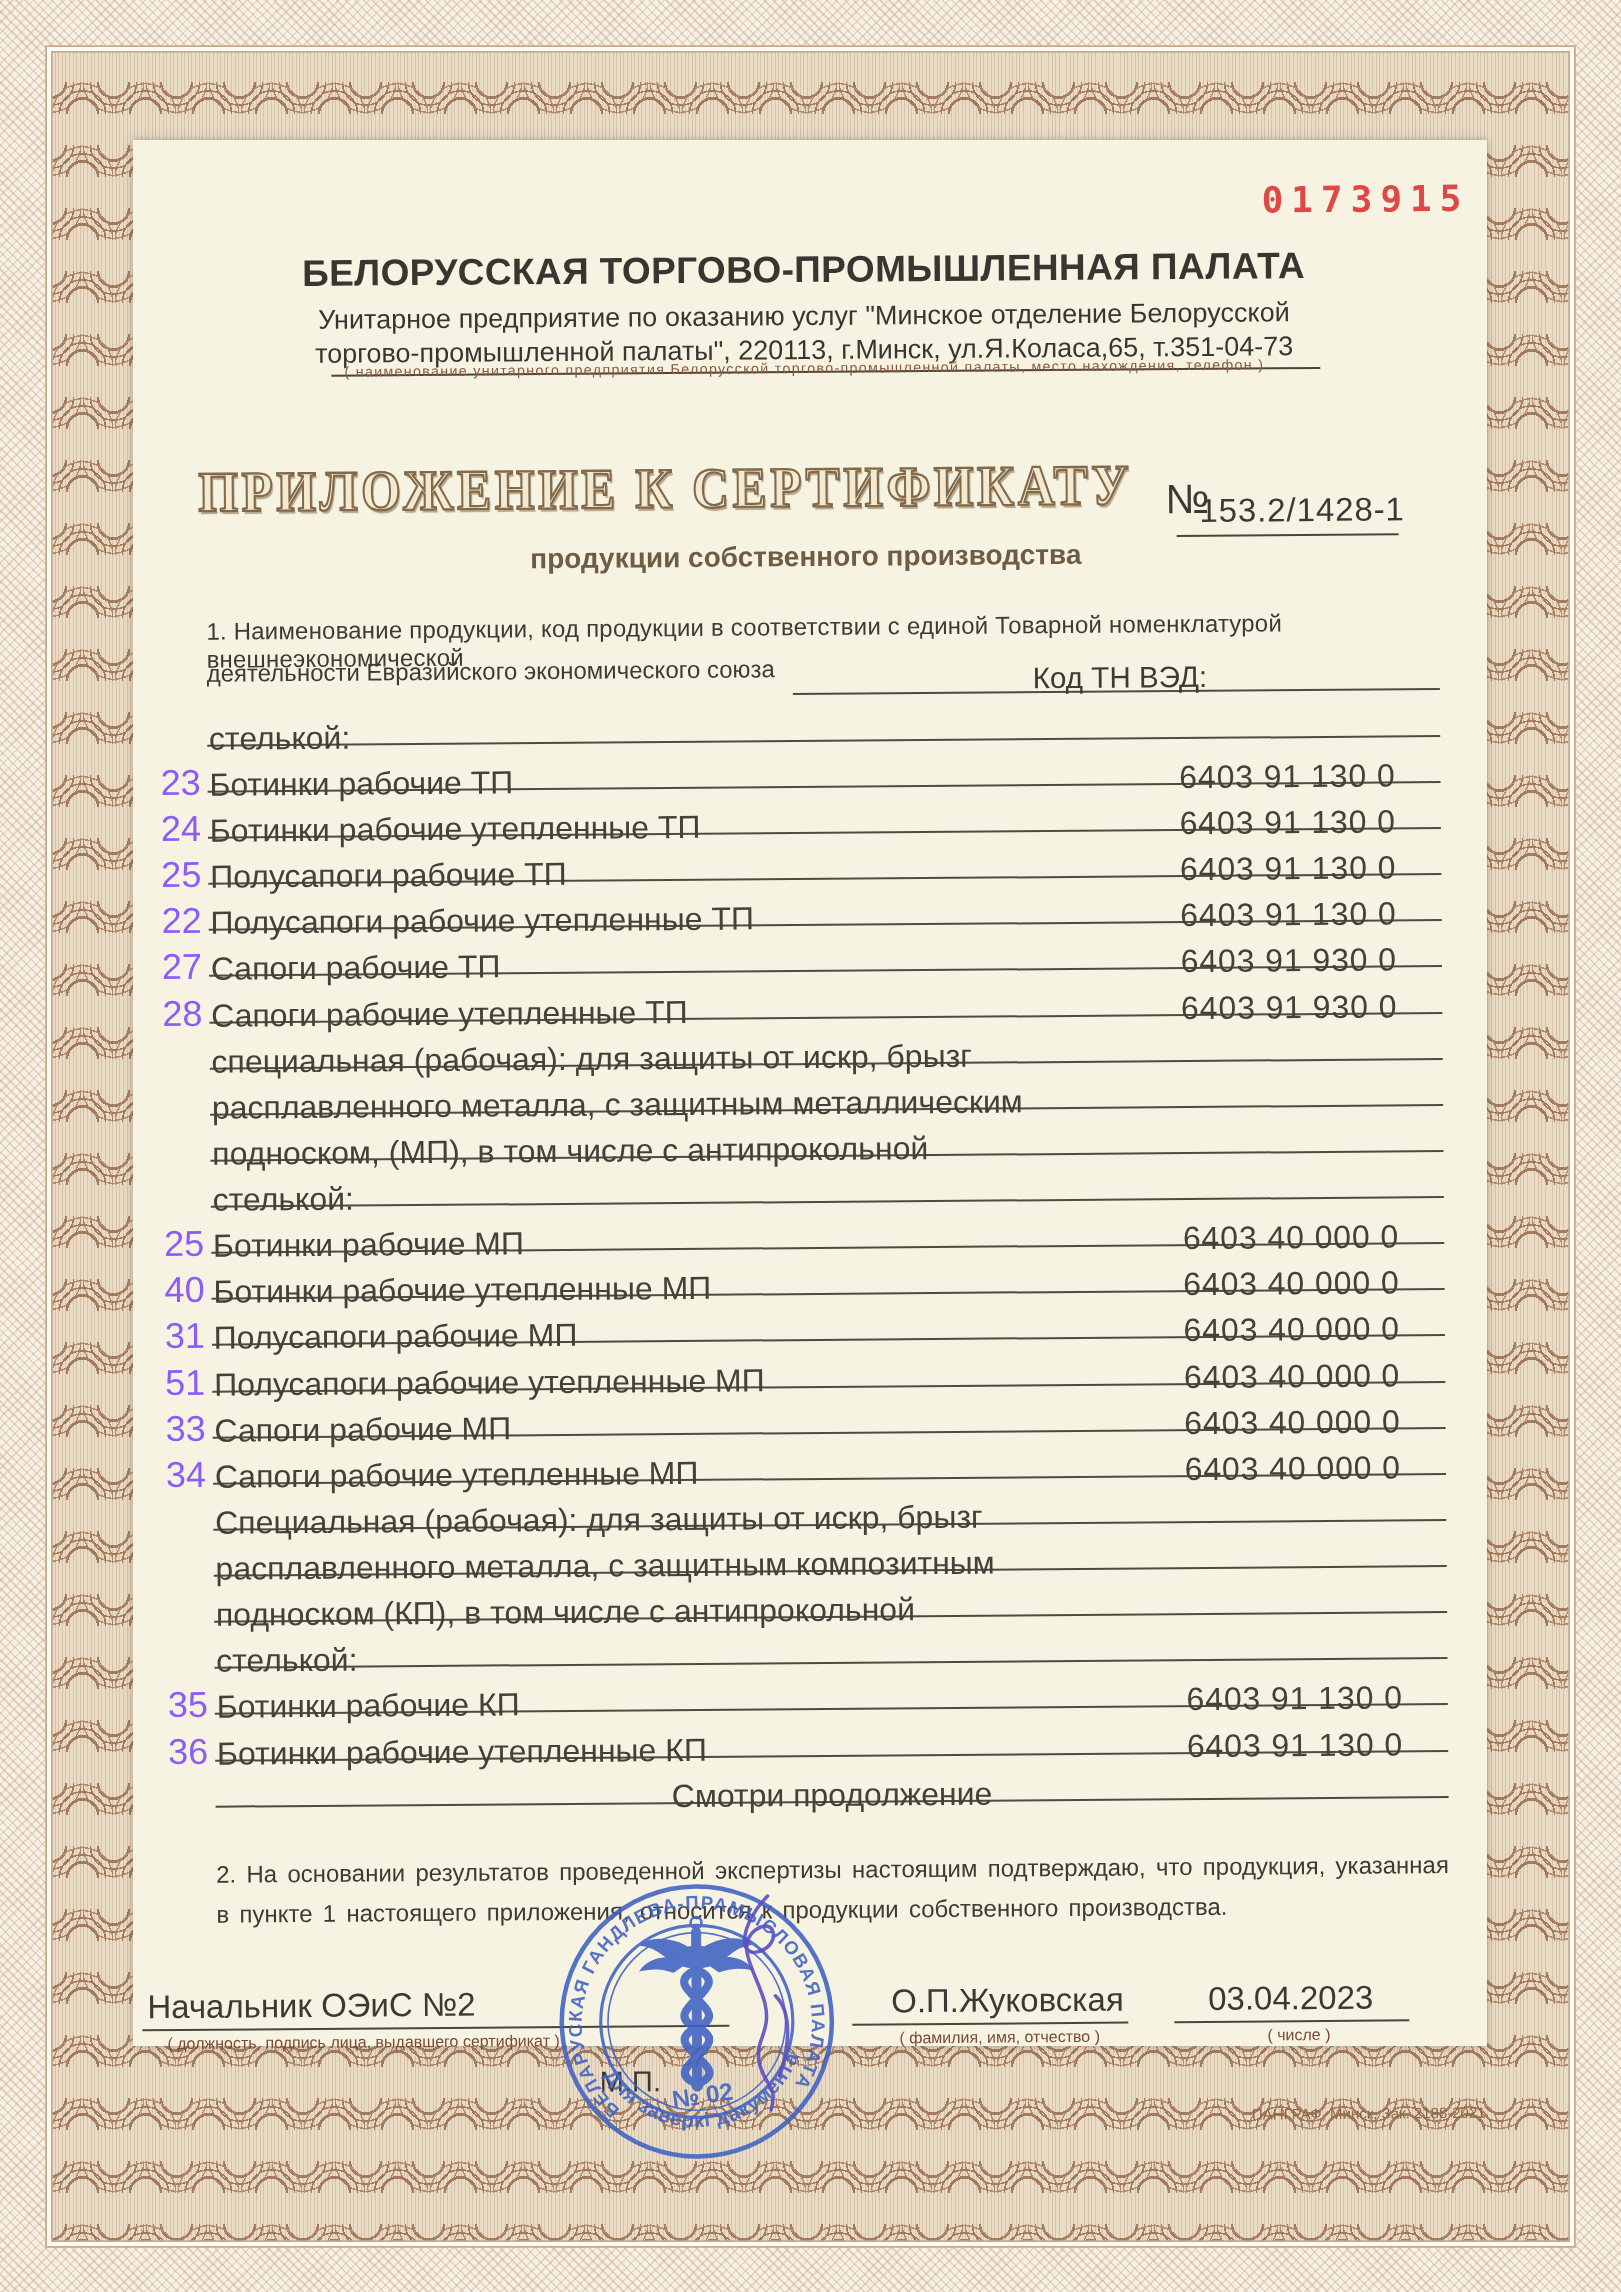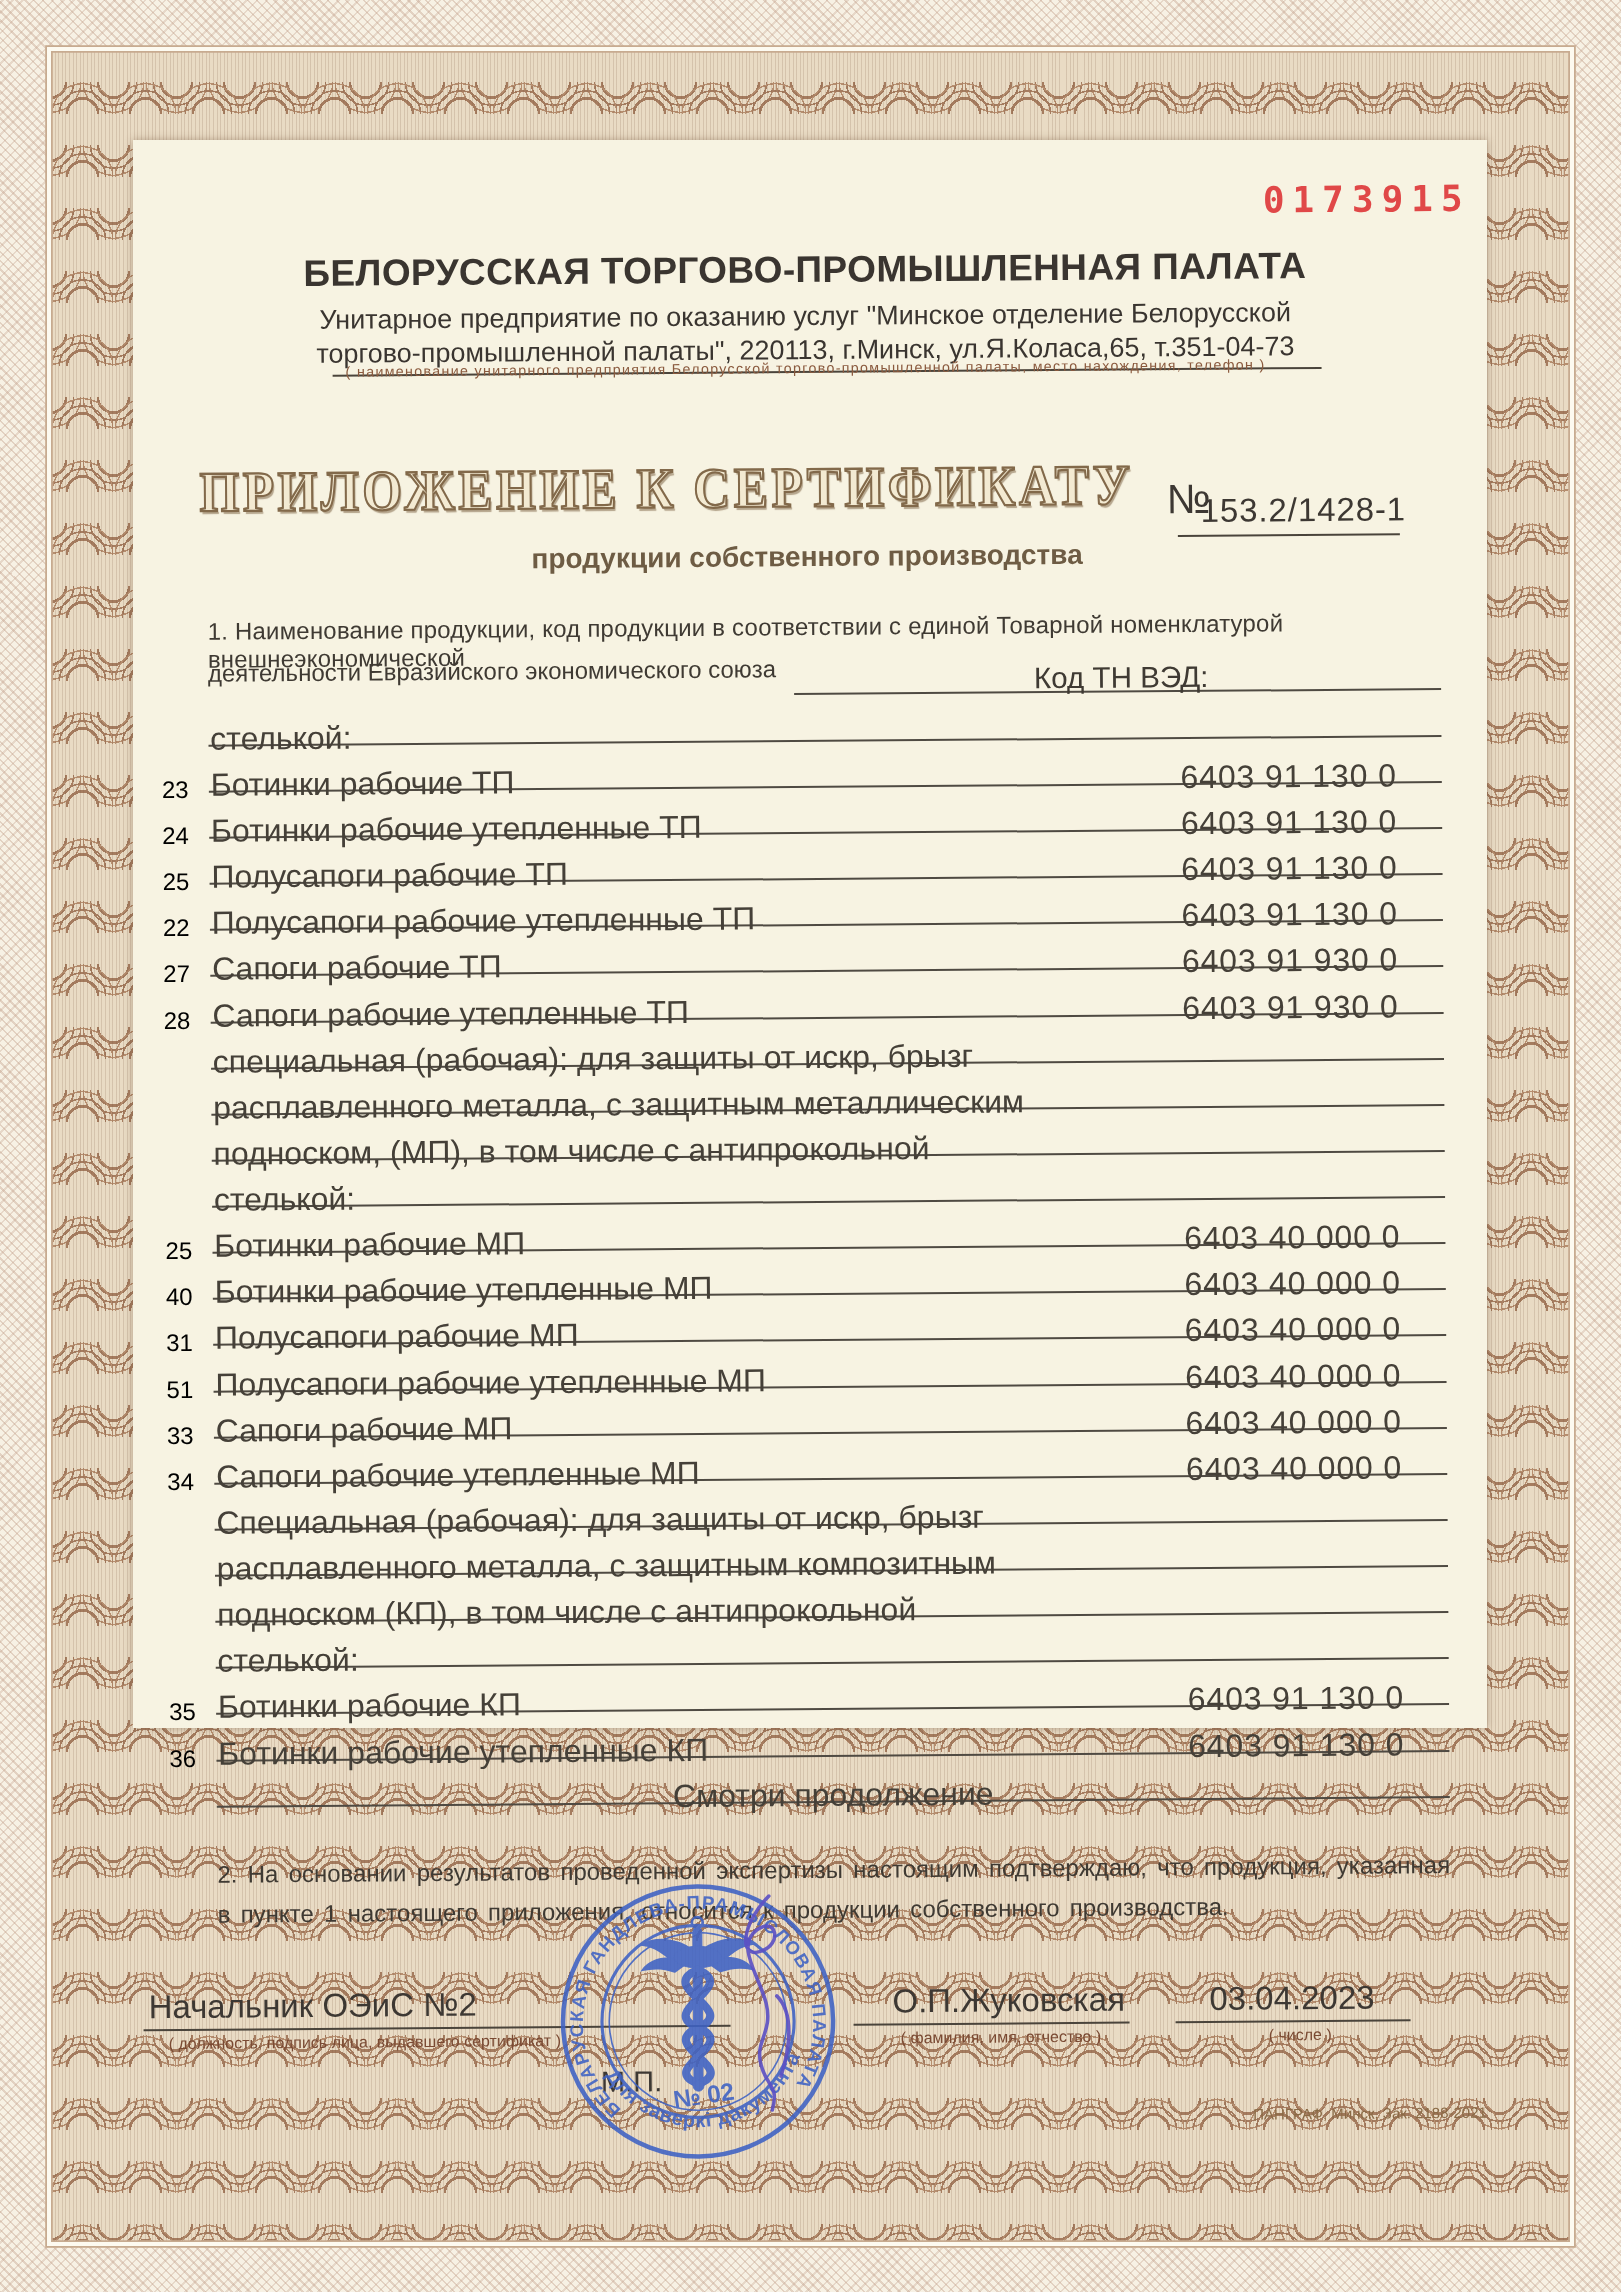--- a/index.html
+++ b/index.html
@@ -19,21 +19,21 @@
     background-image:
       repeating-linear-gradient(90deg, rgba(120,85,62,.18) 0 0.9px, transparent 0.9px 3.6px),
       radial-gradient(circle at 50% 100%, transparent 0 14.3px, #a57c5f 14.3px 17px, transparent 17px 22.4px, #a57c5f 22.4px 24px, transparent 24px 29.6px, #b68e6f 29.6px 31px, transparent 31px),
       radial-gradient(circle at 50% 0%, transparent 0 14.3px, #a57c5f 14.3px 17px, transparent 17px 22.4px, #a57c5f 22.4px 24px, transparent 24px 29.6px, #b68e6f 29.6px 31px, transparent 31px);
     background-size:auto,63px 63px,63px 63px;
     background-position:0 0,0 0,31px 31px;
     box-shadow:0 0 0 1.8px #c7ab90, inset 0 0 0 1.8px #c7ab90;
   }
   
   .paper{
-    position:absolute;left:133px;top:140px;width:1354px;height:1588px;
+    position:absolute;left:133px;top:140px;width:1354px;height:1906px;
     background:#f7f3e2;
     box-shadow:0 0 8px rgba(110,80,55,.45);
   }
   .content{position:absolute;inset:0;transform:rotate(-0.45deg);transform-origin:50% 50%;}
   .abs{position:absolute;}
   
   .serial{right:10.7px;top:43px;font-family:"DejaVu Sans Mono",monospace;font-size:36px;letter-spacing:8px;font-weight:bold;}
   
   .org-title{left:0;right:0;top:109px;text-align:center;font-size:37px;font-weight:bold;color:#3a3530;letter-spacing:0.4px;}
   .org-line{left:0;right:0;text-align:center;font-size:27px;color:#3a3530;}
@@ -55,21 +55,21 @@
   .subtitle{left:0;right:0;top:401px;text-align:center;font-size:28px;font-weight:bold;color:#6e5c44;}
   
   .p1l1{left:77px;width:1254px;top:473px;font-size:24px;color:#3f3a33;letter-spacing:0.2px;}
   .p1l2{left:77px;width:1254px;top:515px;font-size:24px;color:#3f3a33;}
   .tnved-line{left:663px;width:647px;top:553px;height:1.8px;background:#4f4a42;}
   .tnved-label{left:903px;top:523px;font-size:29.6px;color:#3f3a33;}
   
   .slot{position:absolute;left:77px;width:1233px;height:43px;}
   .slot .rule{position:absolute;left:0;right:0;bottom:0;height:1.8px;background:#4f4a42;}
   .slot .txt{position:absolute;left:1.8px;bottom:-10.7px;font-size:32px;color:#454038;white-space:nowrap;}
-  .slot .num{position:absolute;left:-47px;bottom:-10.7px;font-size:24px;color:#000000;}
+  .slot .num{position:absolute;left:-47px;bottom:-10.7px;font-size:36px;color:#8b5cf6;}
   .slot .code{position:absolute;right:45px;bottom:-10.7px;font-size:32px;color:#454038;letter-spacing:0.9px;}
   .slot.center .txt{left:0;right:0;text-align:center;}
   
   .p2l1{left:77px;width:1245px;top:1716px;font-size:24px;color:#3f3a33;word-spacing:3.6px;}
   .p2l2{left:77px;width:1245px;top:1756px;font-size:24px;color:#3f3a33;word-spacing:3.6px;}
   
   .sig-text{font-size:33px;color:#3d3833;white-space:nowrap;}
   .sig-pos{left:7.2px;top:1843px;}
   .sig-name{left:751px;top:1843px;}
   .sig-date{left:1068px;top:1843px;}

